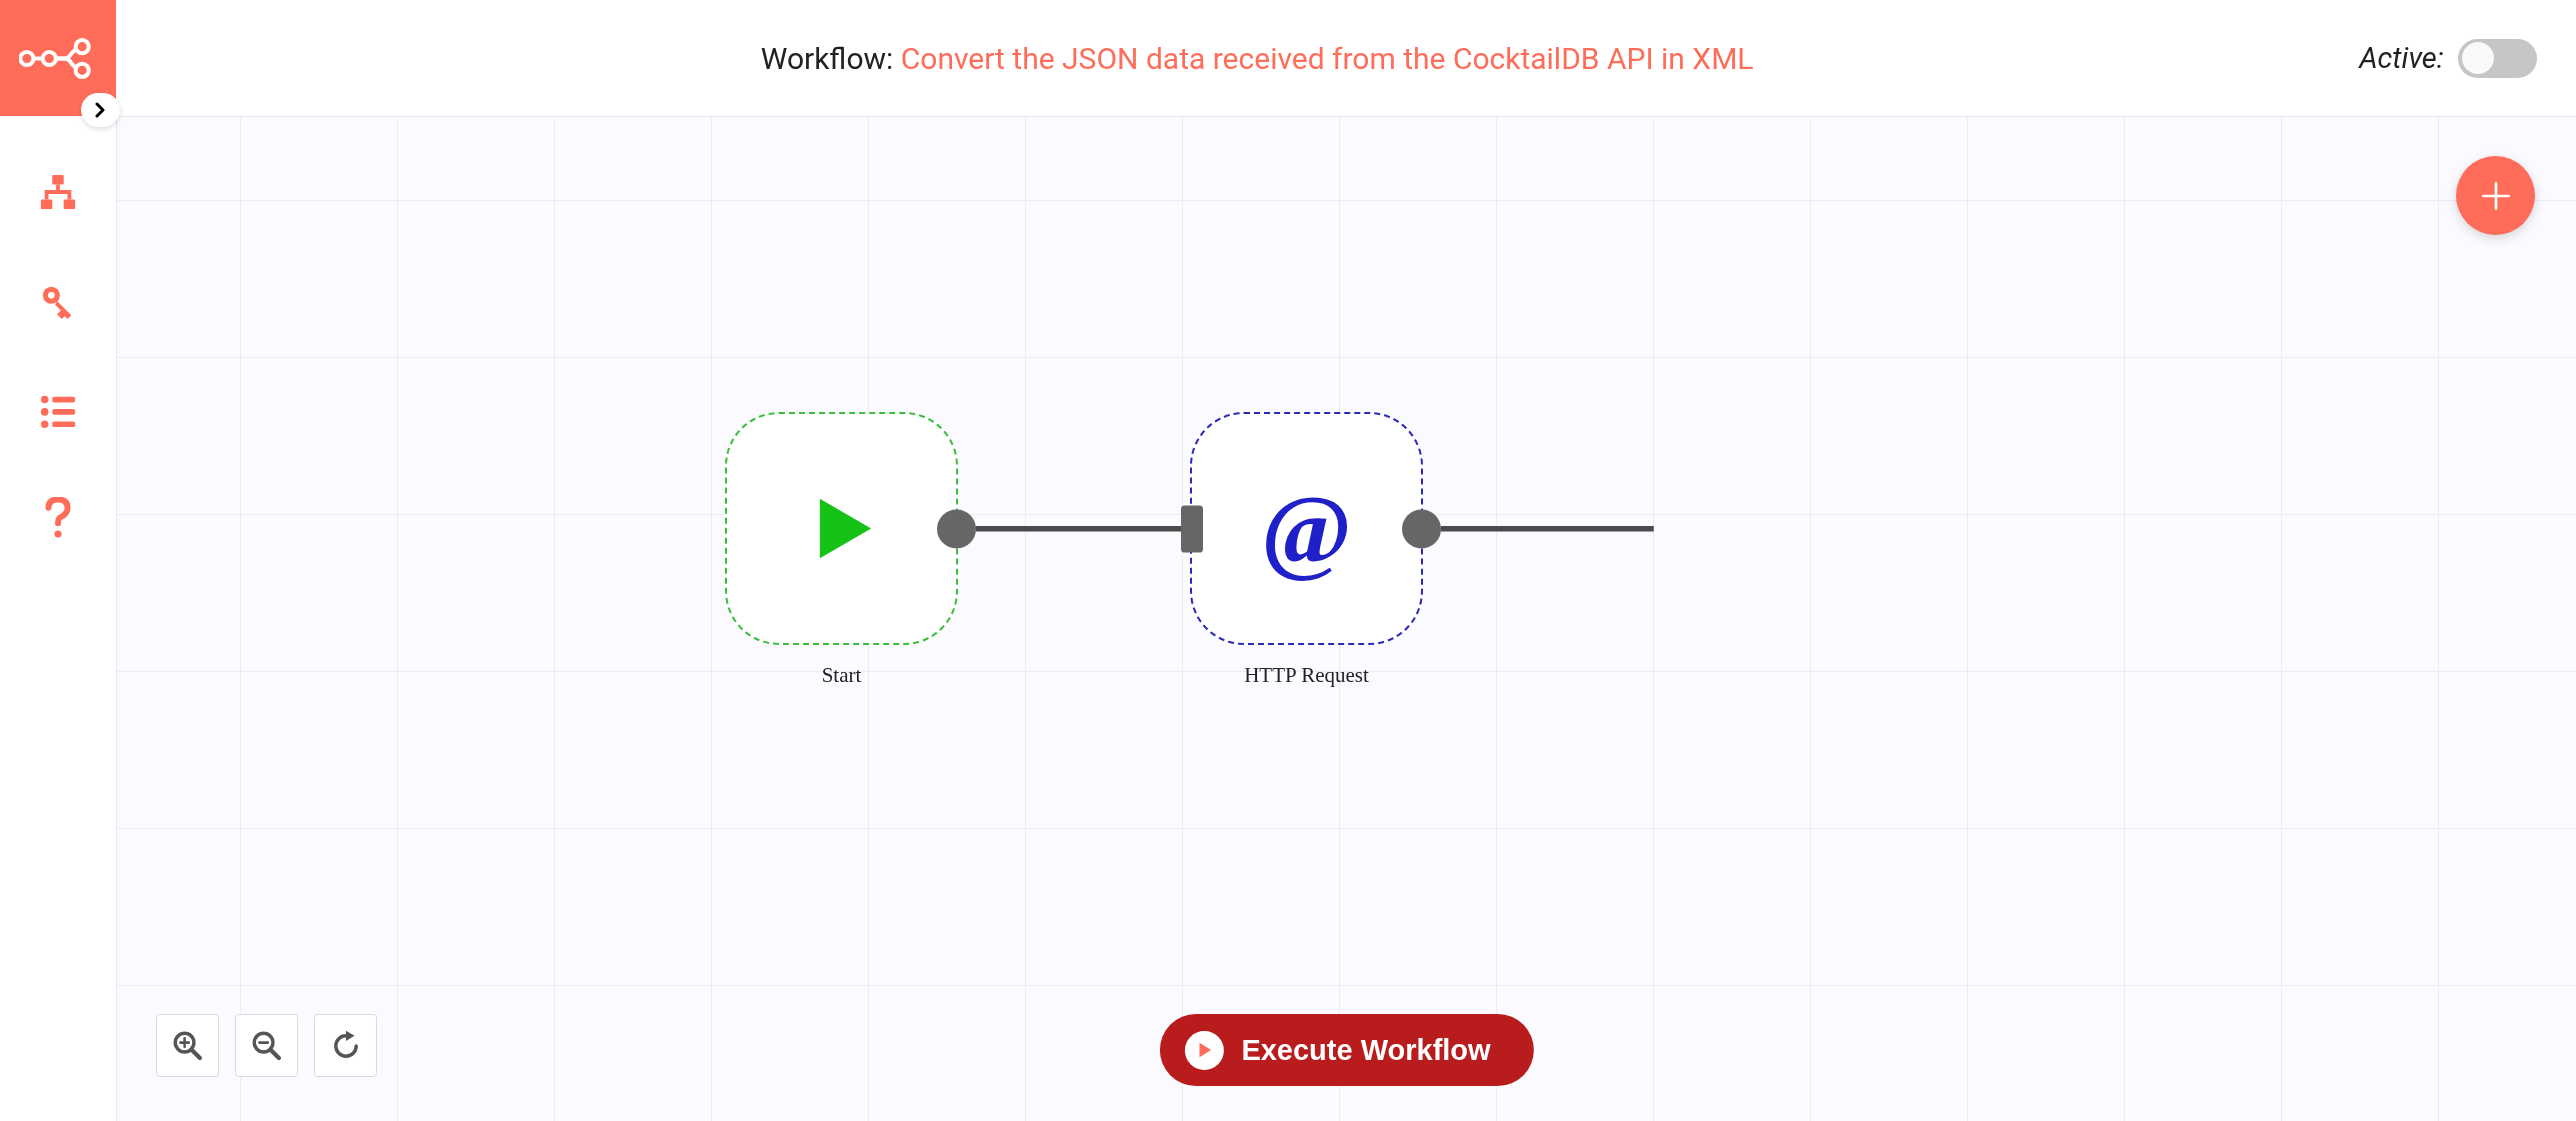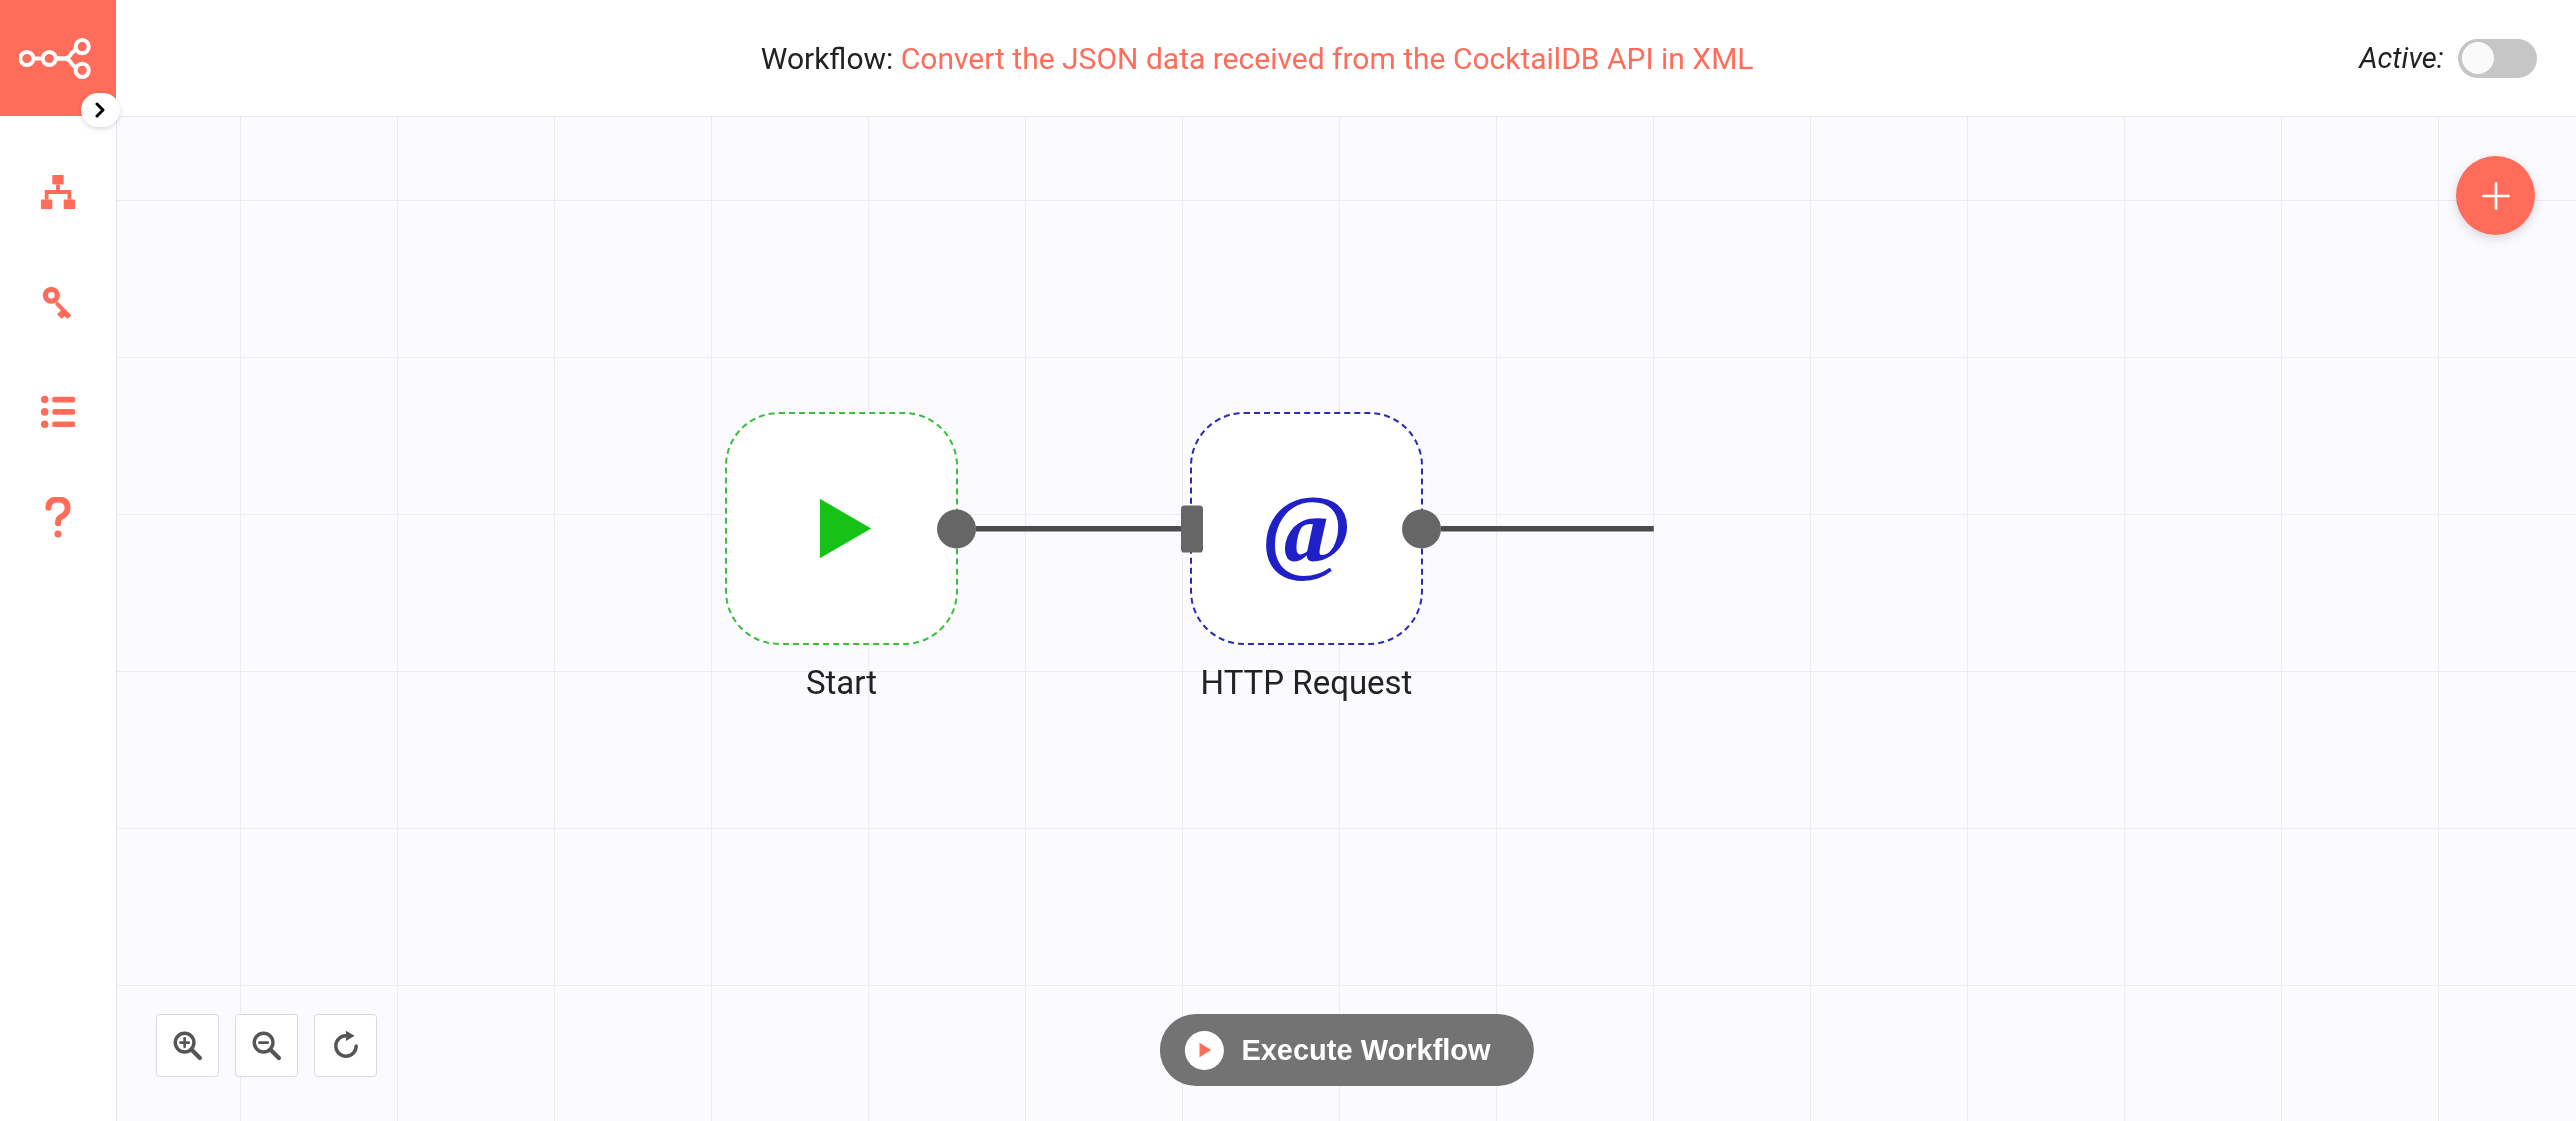--- a/index.html
+++ b/index.html
@@ -40,38 +40,38 @@
 
 
 .fab-add { position: absolute; top: 39px; right: 41px; width: 79px; height: 79px; border-radius: 50%; background: #ff6d5a; display: flex; align-items: center; justify-content: center; cursor: pointer; box-shadow: 0 3.6px 10.7px rgba(0,0,0,0.15); }
 .fab-add svg { width: 36px; height: 36px; }
 
 
 .bottom-controls { position: absolute; left: 39px; bottom: 45px; display: flex; gap: 16px; }
 .ctrl-btn { width: 63px; height: 63px; border: 0.9px solid #d9d7e2; background: #fff; display: flex; align-items: center; justify-content: center; cursor: pointer; color: #666; border-radius: 3.6px; }
 
 
-.execute-btn { position: absolute; left: 50%; transform: translateX(-50%); bottom: 36px; height: 72px; padding: 0 43px 0 25px; border-radius: 36px; background: #737373; color: #fff; display: flex; align-items: center; gap: 18px; font-size: 29px; font-weight: 600; cursor: pointer; border: none; }
+.execute-btn { position: absolute; left: 50%; transform: translateX(-50%); bottom: 36px; height: 72px; padding: 0 43px 0 25px; border-radius: 36px; background: #b91c1c; color: #fff; display: flex; align-items: center; gap: 18px; font-size: 29px; font-weight: 600; cursor: pointer; border: none; }
 .execute-btn .play-circ { width: 39px; height: 39px; border-radius: 50%; background: #fff; display: flex; align-items: center; justify-content: center; }
 .execute-btn .play-circ svg { width: 18px; height: 18px; margin-left: 2.7px; }
 
 
 .nodes-layer { position: absolute; inset: 0; }
 .edge-line { stroke: #4b4b4b; stroke-width: 6; }
 svg.edges { position: absolute; inset: 0; width: 100%; height: 100%; }
 
 .node { position: absolute; width: 233px; display: flex; flex-direction: column; align-items: center; }
 .node-box { width: 233px; height: 233px; border-radius: 54px; background: #fff; position: relative; display: flex; align-items: center; justify-content: center; cursor: move; }
 .node-start .node-box { border: 2.7px dashed #3bbf3b; }
 .node-http .node-box, .node-xml .node-box { border: 2.7px dashed #2a2ab8; }
 
 .port-out { position: absolute; right: -19.7px; top: 50%; transform: translateY(-50%); width: 39px; height: 39px; border-radius: 50%; background: #666; }
 .port-in { position: absolute; left: -10.7px; top: 50%; transform: translateY(-50%); width: 21.5px; height: 47px; background: #666; border-radius: 3.6px; }
 
-.node-title { margin-top: 18px; font-size: 33px; color: #222; }
+.node-title { margin-top: 18px; font-size: 21px; color: #222; font-family: Liberation Serif, serif; }
 .node-sub { margin-top: 7.2px; font-size: 27px; color: #777; max-width: 447px; text-align: center; white-space: nowrap; overflow: hidden; text-overflow: ellipsis; }
 
 .icon-play { width: 81px; height: 81px; }
 .icon-at { font-size: 98px; font-weight: 700; color: #2020c8; font-family: Georgia, serif; }
 .icon-file-code svg { width: 68px; height: 86px; }
 </style>
 </head>
 <body>
 
 <div class="app">

